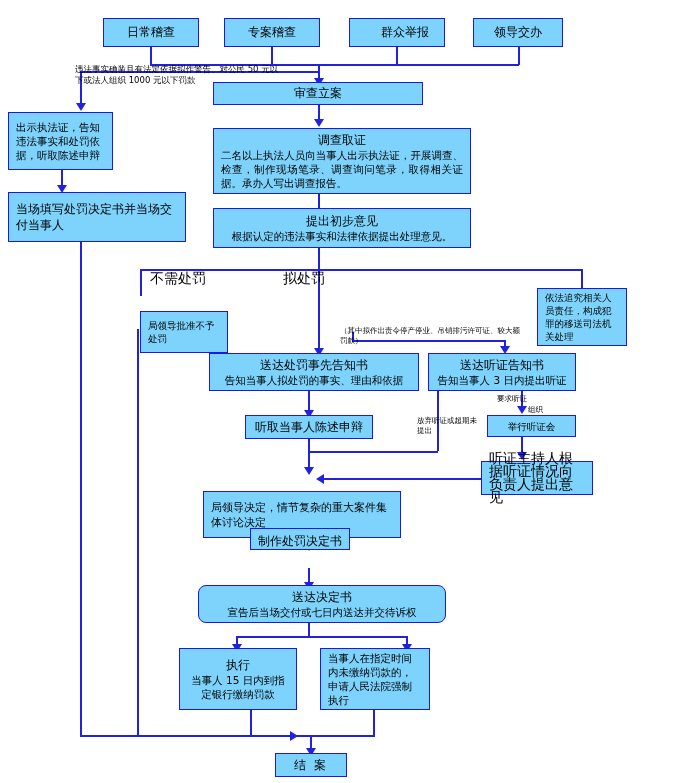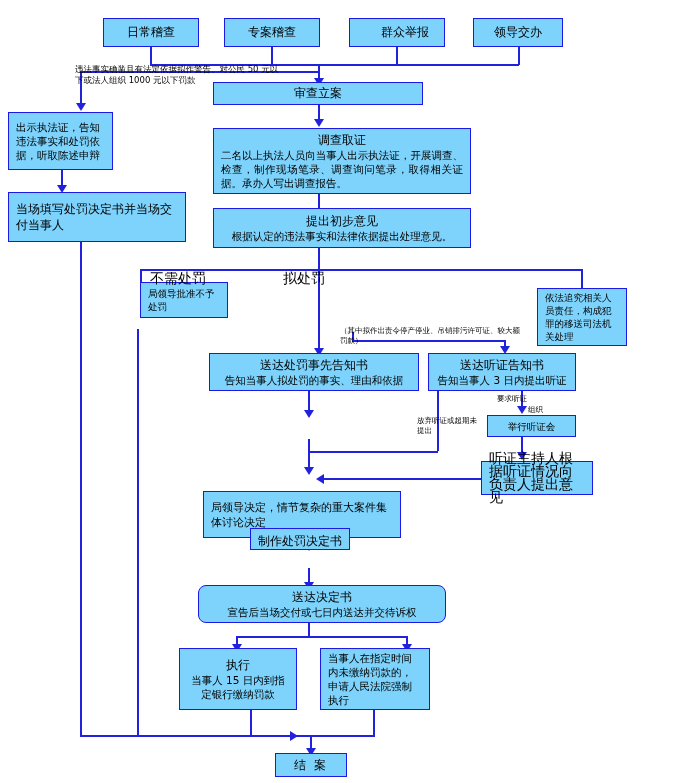--- a/index.html
+++ b/index.html
@@ -161,21 +161,21 @@
   <div class="ln v" style="left:140px; top:269px; height:27px;"></div>
 
   <div class="ln v" style="left:318px; top:269px; height:85px;"></div>
   <div class="arw down" style="left:314px; top:348px;"></div>
 
   <div class="ln v" style="left:581px; top:269px; height:20px;"></div>
 
   <div class="label" style="left:150px; top:271px;">不需处罚</div>
   <div class="label" style="left:283px; top:271px;">拟处罚</div>
 
-  <div class="box pad" style="left:140px; top:282px; width:88px; height:36px;">
+  <div class="box pad" style="left:140px; top:311px; width:88px; height:42px;">
     <div class="body" style="font-size:9.5px; line-height:13px;">局领导批准不予处罚</div>
   </div>
 
   <div class="ln v" style="left:137px; top:329px; height:406px;"></div>
 
   <div class="box pad" style="left:537px; top:288px; width:90px; height:58px;">
     <div class="body" style="font-size:9.5px; line-height:13px;">依法追究相关人员责任，构成犯罪的移送司法机关处理</div>
   </div>
 
   <div class="label tiny multi" style="left:340px; top:326px; width:180px;">（其中拟作出责令停产停业、吊销排污许可证、较大额罚款）</div>
@@ -210,20 +210,23 @@
   <div class="ln v" style="left:521px; top:437px; height:20px;"></div>
   <div class="arw down" style="left:517px; top:452px;"></div>
 
   <div class="box pad" style="left:481px; top:461px; width:112px; height:34px;">
     <div class="body" style="font-size:14px; line-height:13px;">听证主持人根据听证情况向负责人提出意见</div>
   </div>
 
   <div class="ln h" style="left:375px; top:478px; width:107px;"></div>
   <div class="ln v" style="left:375px; top:478px; height:-0px;"></div>
 
+  <div class="box center" style="left:245px; top:415px; width:128px; height:24px;">
+    <div class="title">听取当事人陈述申辩</div>
+  </div>
   <div class="ln v" style="left:308px; top:439px; height:33px;"></div>
   <div class="arw down" style="left:304px; top:467px;"></div>
 
   <div class="ln h" style="left:308px; top:451px; width:130px;"></div>
 
   <div class="ln h" style="left:322px; top:478px; width:160px;"></div>
   <div class="arw left" style="left:316px; top:474px;"></div>
 
   <div class="box pad" style="left:203px; top:491px; width:198px; height:47px;">
     <div class="body" style="font-size:11px; line-height:15px;">局领导决定，情节复杂的重大案件集体讨论决定</div>

